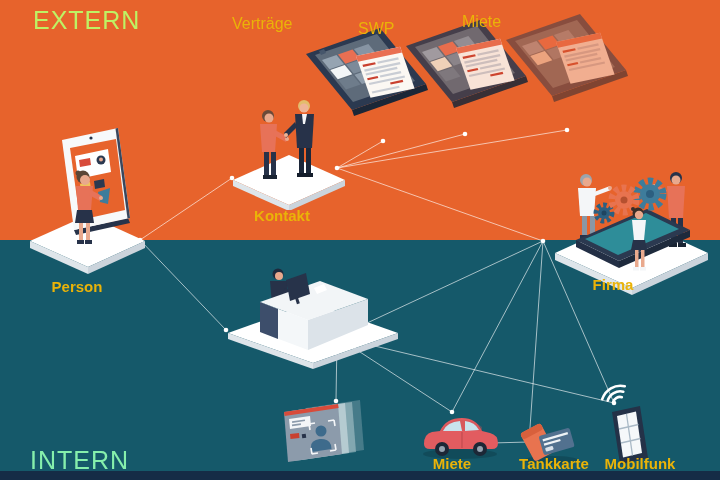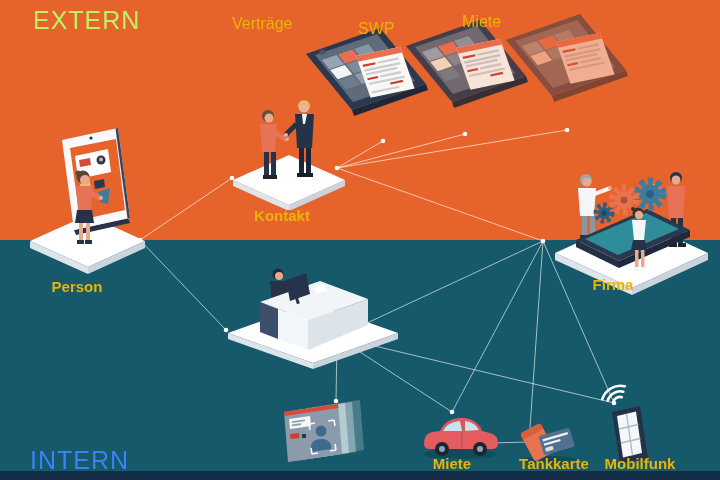--- a/index.html
+++ b/index.html
@@ -315,21 +315,21 @@
       <path d="M15,9 a19,19 0 0 1 26,0"></path>
     </g>
     <polygon points="20,30 48,24 56,76 28,82" fill="#243248"></polygon>
     <polygon points="25,34 44,29.5 50,71 31,75.5" fill="#F5F8FA"></polygon>
     <line x1="34.5" y1="32" x2="40.5" y2="73.3" stroke="#A9B9C6" stroke-width="1.3"></line>
     <line x1="27" y1="47" x2="46.5" y2="42.5" stroke="#A9B9C6" stroke-width="1.3"></line>
     <line x1="29" y1="61" x2="48.5" y2="56.5" stroke="#A9B9C6" stroke-width="1.3"></line>
   </svg>
 
   <div class="abs lbl section-lbl" style="left:33px;top:6px">EXTERN</div>
-  <div class="abs lbl section-lbl" style="left:30px;top:446px;color:#3b82f6">INTERN</div>
+  <div class="abs lbl section-lbl" style="left:30px;top:446px;color:#86efac">INTERN</div>
 
   <div class="abs lbl top-lbl" style="left:232px;top:15px">Verträge</div>
   <div class="abs lbl top-lbl" style="left:358px;top:20px">SWP</div>
   <div class="abs lbl top-lbl" style="left:462px;top:13px">Miete</div>
 
   <div class="abs lbl node-lbl" style="left:37px;top:278px">Person</div>
   <div class="abs lbl node-lbl" style="left:242px;top:207px">Kontakt</div>
   <div class="abs lbl node-lbl" style="left:573px;top:276px">Firma</div>
   <div class="abs lbl node-lbl" style="left:412px;top:455px">Miete</div>
   <div class="abs lbl node-lbl" style="left:514px;top:455px">Tankkarte</div>

